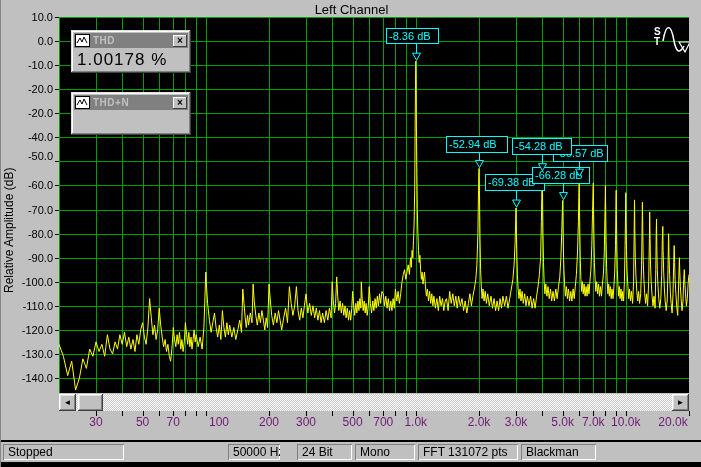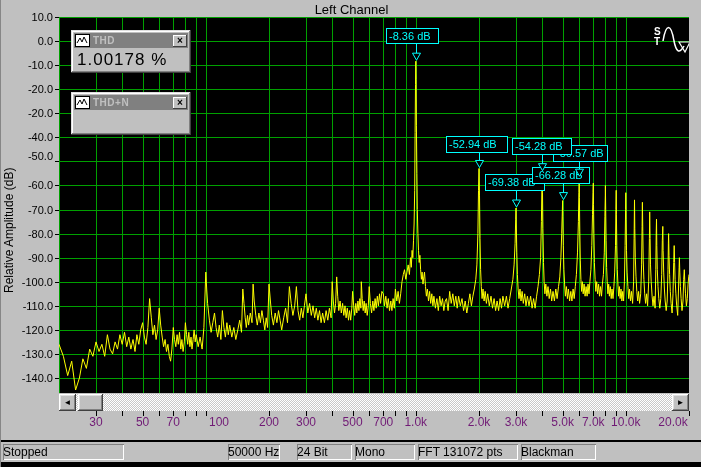--- a/index.html
+++ b/index.html
@@ -14,21 +14,21 @@
   #scrollbar{position:absolute;left:58px;top:394px;width:630px;height:17px;background:repeating-conic-gradient(#ffffff 0% 25%, #c8c8c8 0% 50%);background-size:2px 2px;}
   .sb-btn{position:absolute;top:0;width:17px;height:17px;background:#c0c0c0;box-shadow:inset -1px -1px 0 #404040, inset 1px 1px 0 #ffffff, inset -2px -2px 0 #808080, inset 2px 2px 0 #dfdfdf;font-size:8px;color:#000;text-align:center;line-height:17px;}
   #sb-left{left:0;}
   #sb-right{right:0;}
   #sb-thumb{position:absolute;left:19px;top:0;width:25px;height:17px;background:#c0c0c0;box-shadow:inset -1px -1px 0 #404040, inset 1px 1px 0 #ffffff, inset -2px -2px 0 #808080, inset 2px 2px 0 #dfdfdf;}
   .xtick{position:absolute;top:411px;width:1px;height:5px;background:#000;}
   .xlab{position:absolute;top:415px;font-size:12px;color:#701a75;white-space:nowrap;}
   #xlabel{position:absolute;top:426px;left:340px;width:120px;text-align:center;font-size:12px;color:#000;}
   #sep-line{position:absolute;left:0;top:440px;width:701px;height:2px;background:#000;}
   #status-bar{position:absolute;left:0;top:443px;width:701px;height:19px;background:#c0c0c0;}
-  .status-panel{position:absolute;top:1px;height:16px;background:#c0c0c0;box-shadow:inset 1px 1px 0 #808080, inset -1px -1px 0 #ffffff;font-size:12px;color:#000;line-height:17px;box-sizing:border-box;white-space:nowrap;overflow:hidden;}
+  .status-panel{position:absolute;top:1px;height:16px;background:#c0c0c0;box-shadow:inset 1px 1px 0 #808080, inset -1px -1px 0 #ffffff;font-size:12px;color:#000;padding-left:5px;line-height:17px;box-sizing:border-box;white-space:nowrap;overflow:hidden;}
   #bottom-strip{position:absolute;left:0;top:462px;width:701px;height:5px;background:#000;}
   .meter{position:absolute;left:70px;width:120px;height:43px;background:#c0c0c0;box-shadow:inset -1px -1px 0 #404040, inset 1px 1px 0 #dfdfdf, inset -2px -2px 0 #808080, inset 2px 2px 0 #ffffff;}
   #meter-thd{top:30px;}
   #meter-thdn{top:92px;}
   .meter-titlebar{position:absolute;left:3px;top:3px;right:3px;height:15px;background:#808080;display:flex;align-items:center;}
   .meter-icon{width:13px;height:11px;background:#fff;border:1px solid #000;margin-left:1px;flex:0 0 auto;}
   .meter-icon svg{display:block;}
   .meter-title{flex:1;color:#c0c0c0;font-weight:bold;font-size:10px;padding-left:3px;letter-spacing:0.5px;}
   .meter-close{flex:0 0 auto;width:14px;height:12px;margin-right:1px;background:#c0c0c0;box-shadow:inset -1px -1px 0 #404040, inset 1px 1px 0 #ffffff;color:#000;font-size:10px;font-weight:bold;text-align:center;line-height:12px;}
   .meter-value{position:absolute;left:3px;top:19px;right:3px;bottom:3px;color:#000;font-size:17px;line-height:21px;padding-left:3px;letter-spacing:1px;}

